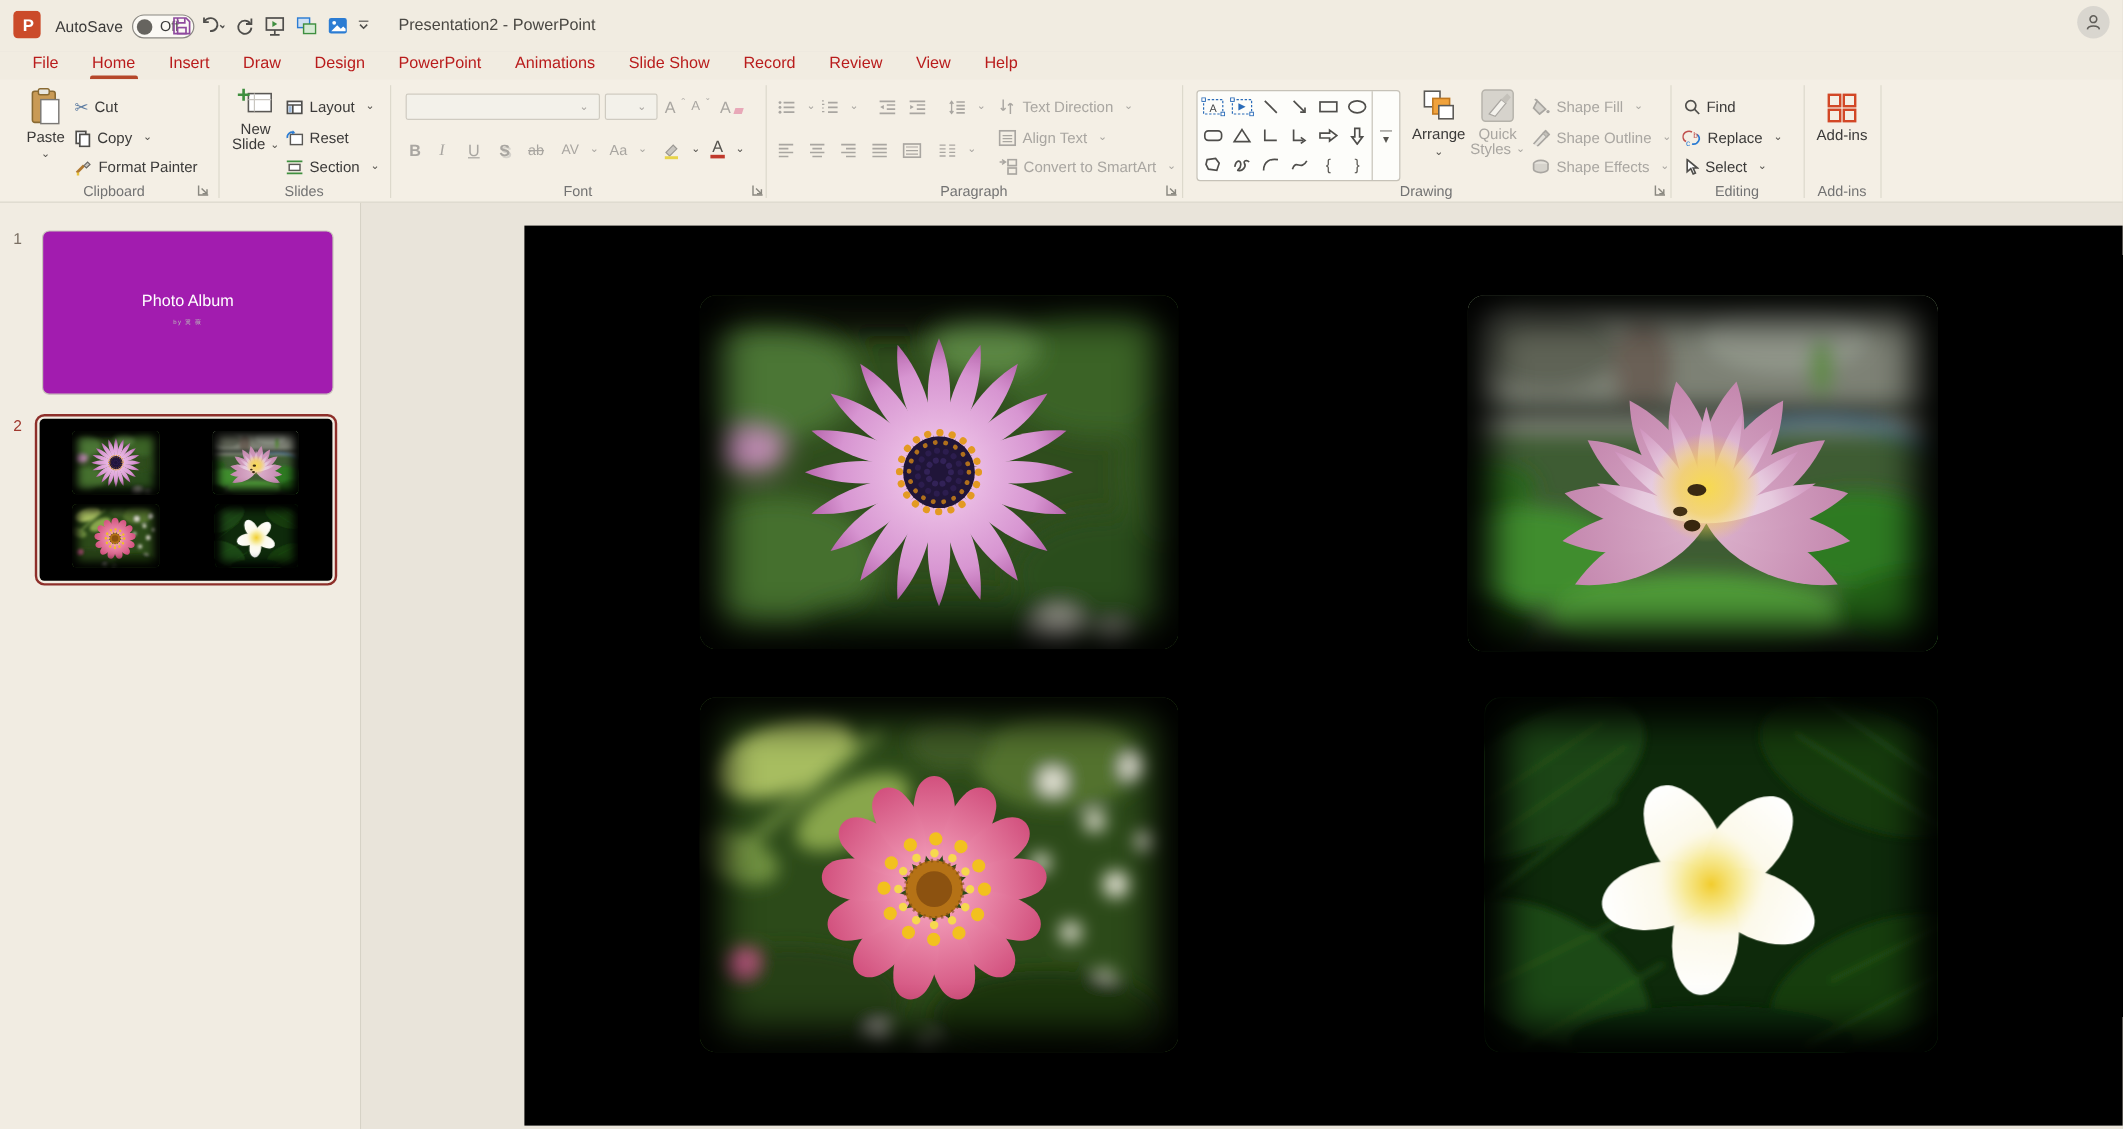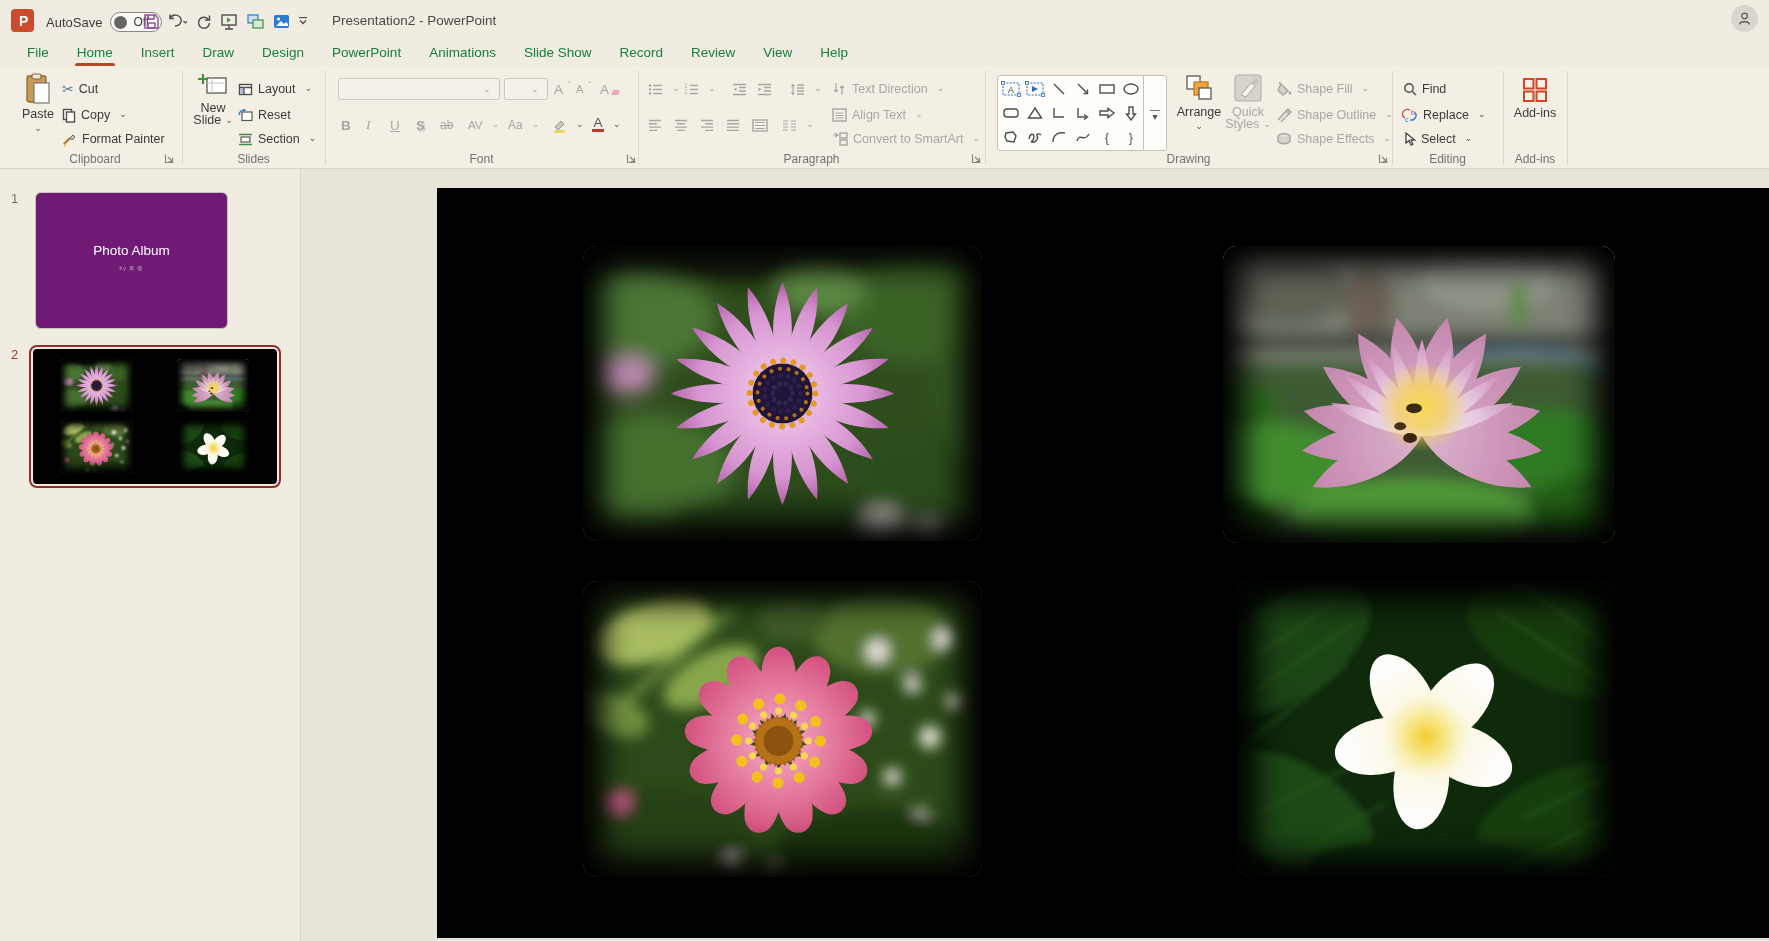--- a/index.html
+++ b/index.html
@@ -21,21 +21,21 @@
   .searchbox { left:784px; top:4px; width:364px; height:29px; background:#fff; border:1px solid #c9c5bb;
     border-radius:4px; display:flex; align-items:center; gap:9px; padding:0 10px; box-shadow:0 1px 2px rgba(0,0,0,.08); }
   .searchbox input { border:none; outline:none; font-size:13px; color:#5f5d58; width:280px; background:transparent;
     font-family:"Liberation Sans", sans-serif; }
   .avatar { left:1731px; top:5px; width:27px; height:27px; border-radius:50%; background:#d9d6cf;
     display:flex; align-items:center; justify-content:center; }
 
   
   .tabs { position:absolute; left:0; top:43px; width:1769px; height:23px; background:#f1ece1;
     display:flex; align-items:flex-start; padding-left:13px; }
-  .tab { position:relative; font-size:13.5px; color:#15803d; padding:2px 14px 6px 14px; cursor:pointer; white-space:nowrap; }
+  .tab { position:relative; font-size:13.5px; color:#b91c1c; padding:2px 14px 6px 14px; cursor:pointer; white-space:nowrap; }
   .tab.active::after { content:""; position:absolute; left:12px; right:12px; bottom:0; height:3px;
     background:#b5472a; border-radius:2px 2px 0 0; }
 
   
   .ribbon { position:absolute; left:0; top:66px; width:1769px; height:103px; background:#f4efe5;
     border-bottom:1px solid #d8d4c7; font-size:12.5px; color:#3b3a39; }
   .vsep { position:absolute; top:5px; height:94px; width:1px; background:#ddd9cc; }
   .glabel { position:absolute; top:86px; font-size:12px; color:#737373; text-align:center; }
   .launcher { position:absolute; top:87px; width:11px; height:11px; }
   .bigbtn { position:absolute; top:7px; display:flex; flex-direction:column; align-items:center; cursor:pointer; }
@@ -58,21 +58,21 @@
   .shape-cell { display:flex; align-items:center; justify-content:center; cursor:pointer; }
   .gallery-more { width:23px; border-left:1px solid #c6c2b8; display:flex; align-items:center;
     justify-content:center; cursor:pointer; flex-direction:column; }
   .gallery-more span { font-size:10px; color:#55534e; line-height:7px; }
   .brace { font-size:13px; color:#5c5a55; }
 
   
   .panel { position:absolute; left:0; top:169px; width:301px; height:772px; background:#f1ece2;
     border-right:1px solid #d6d2c6; }
   .slide-num { position:absolute; font-size:13px; }
-  .thumb1 { position:absolute; left:35px; top:23px; width:193px; height:137px; background:#701a75;
+  .thumb1 { position:absolute; left:35px; top:23px; width:243px; height:137px; background:#a21caf;
     border:1px solid #c9c5ba; border-radius:6px; cursor:pointer; overflow:hidden; }
   .thumb1 .t { position:absolute; left:0; right:0; top:50px; text-align:center; color:#fff; font-size:13.5px; }
   .thumb1 .b { position:absolute; left:0; right:0; top:72px; text-align:center; color:#b9b9b9; font-size:5px; letter-spacing:1px; }
   .thumb2 { position:absolute; left:29px; top:176px; width:252px; height:143px; border:2px solid #8e2f2a;
     border-radius:8px; background:#f1ece2; padding:2px; cursor:pointer; }
   .thumb2-inner { position:relative; width:100%; height:100%; background:#000; border-radius:4px; overflow:hidden; }
   .mini { position:absolute; border-radius:4px; overflow:hidden; }
   .mini::after { content:""; position:absolute; inset:0; border-radius:4px; box-shadow:inset 0 0 7px 5px #000; }
   .mini svg { display:block; width:100%; height:100%; }
 

